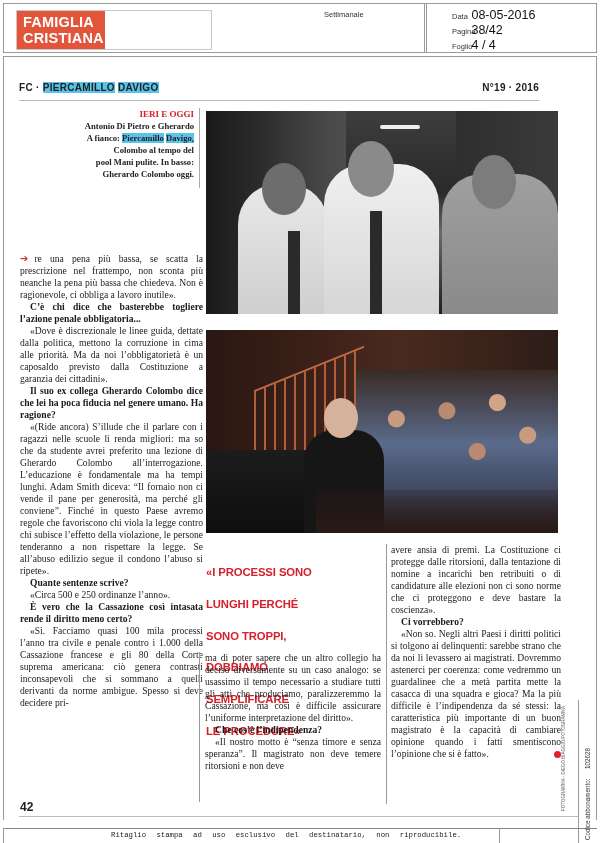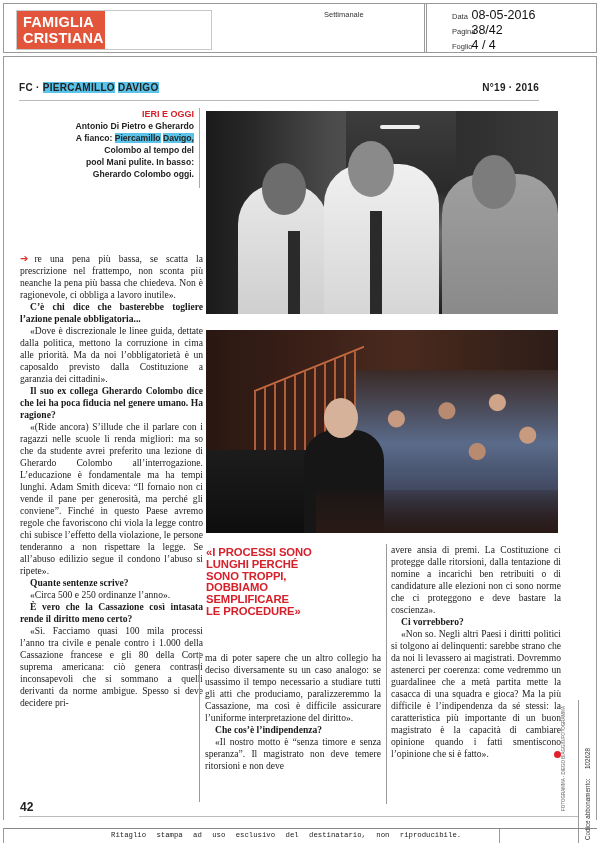--- a/index.html
+++ b/index.html
@@ -26,21 +26,21 @@
   
   .runhead { position: absolute; left: 19px; top: 82px; width: 520px; height: 14px; font-family: "Liberation Sans", sans-serif;
              font-weight: bold; font-size: 10px; letter-spacing: 0.3px; }
   .runhead .left { position: absolute; left: 0; top: 0; }
   .runhead .right { position: absolute; right: 0; top: 0; }
   .hl { background: #59c3ea; }
   .runhead-rule { position: absolute; left: 19px; top: 100px; width: 520px; height: 1px; background: #bbb; }
 
   
   .caption { position: absolute; left: 20px; top: 108px; width: 174px; text-align: right;
-             font-family: Liberation Sans, sans-serif; font-weight: bold; font-size: 8.6px; line-height: 12px; color: #222; }
+             font-family: Liberation Serif, serif; font-weight: bold; font-size: 8.6px; line-height: 12px; color: #222; }
   .caption .kicker { color: #d6202a; font-size: 9px; }
   .caption-rule { position: absolute; left: 199px; top: 108px; width: 1px; height: 80px; background: #aaa; }
 
   
   .photo { position: absolute; overflow: hidden; }
   .photo-top { left: 206px; top: 111px; width: 352px; height: 203px;
                background: linear-gradient(90deg, #1a1a1a 0%, #2b2b2b 15%, #4a4a4a 35%, #595959 55%, #2e2e2e 70%, #3a3a3a 100%); }
   .photo-top .corridor { position: absolute; left: 140px; top: 0; width: 110px; height: 203px;
                           background: linear-gradient(180deg, #3d3d3d 0%, #2a2a2a 40%, #6a6a6a 60%, #1e1e1e 100%); }
   .photo-top .light { position: absolute; left: 174px; top: 14px; width: 40px; height: 4px; background: #eee; border-radius: 2px; }
@@ -84,21 +84,21 @@
   .col-right { left: 391px; top: 544px; width: 170px; }
   .arrow-icon { color: #e0302a; font-weight: bold; font-family: "DejaVu Sans", sans-serif; font-size: 10px; margin-right: 6px; }
   .end-dot { display: inline-block; width: 7px; height: 7px; border-radius: 50%; background: #e0202a; float: right; margin-top: 3px; }
 
   .colrule { position: absolute; width: 1px; background: #999; }
   .rule-lm { left: 199px; top: 652px; height: 150px; }
   .rule-mr { left: 386px; top: 544px; height: 260px; }
 
   .pullquote { position: absolute; left: 206px; top: 547px; width: 176px; font-family: "Liberation Sans", sans-serif;
                font-weight: bold; font-size: 11.3px; line-height: 11.8px; color: #d6202a; letter-spacing: -0.1px; }
-  .pullquote span { display: block; }
+  .pullquote span { display: block; margin-top: 20px; }
 
   .credit { position: absolute; left: 561px; top: 706px; width: 10px; height: 105px;
             font-family: "Liberation Sans", sans-serif; font-size: 4.5px; color: #666; writing-mode: vertical-rl; transform: rotate(180deg); white-space: nowrap; }
 
   .folio { position: absolute; left: 20px; top: 800px; font-family: "Liberation Sans", sans-serif; font-weight: bold; font-size: 12px; }
   .folio-rule { position: absolute; left: 19px; top: 816px; width: 560px; height: 1px; background: #bbb; }
 
   
   .footer { position: absolute; left: 3px; top: 828px; width: 594px; height: 15px; border-top: 1px solid #888; border-left: 1px solid #9a9a9a; }
   .footer .box { position: absolute; left: 103px; top: 0; width: 393px; height: 14px; border-right: 1px solid #999; }

